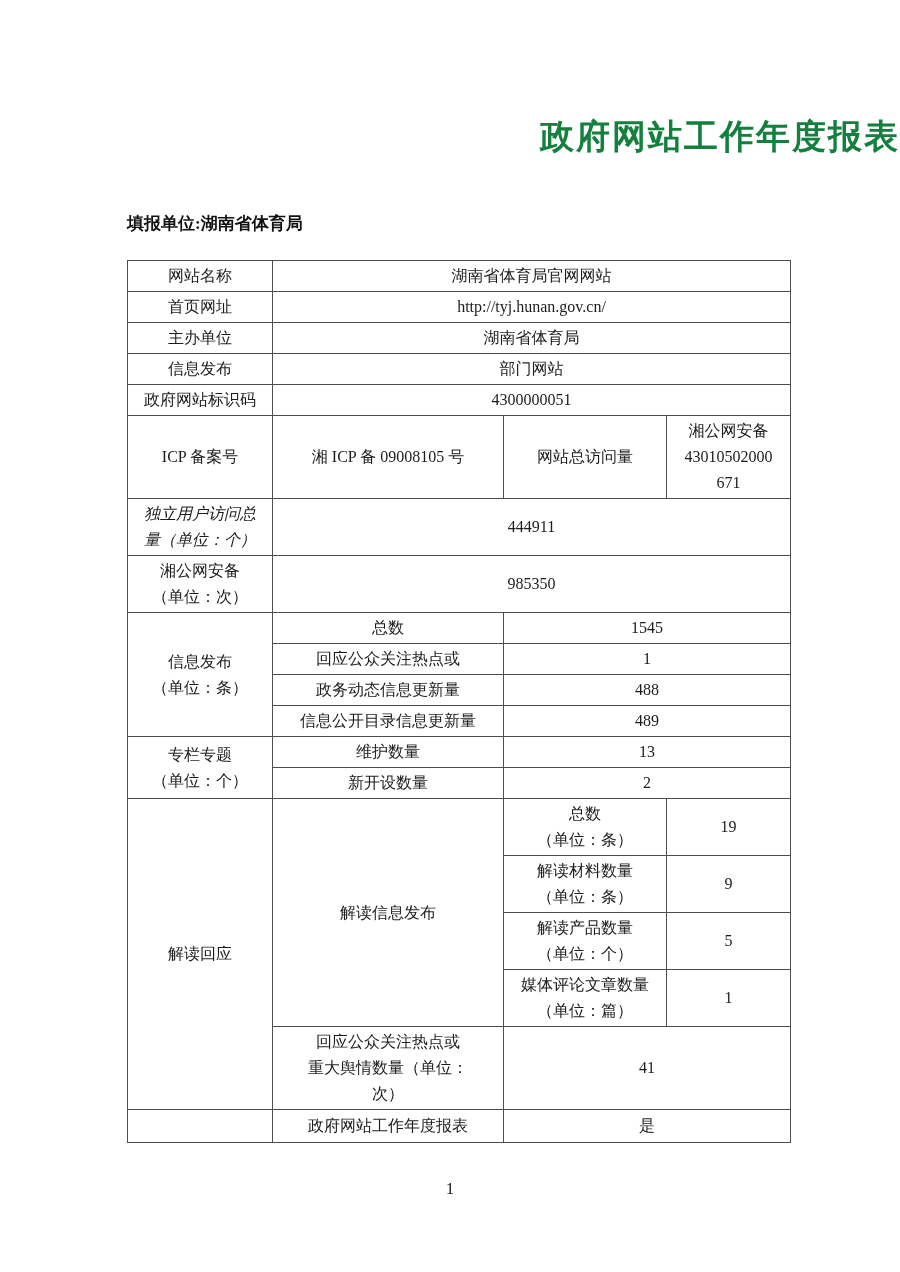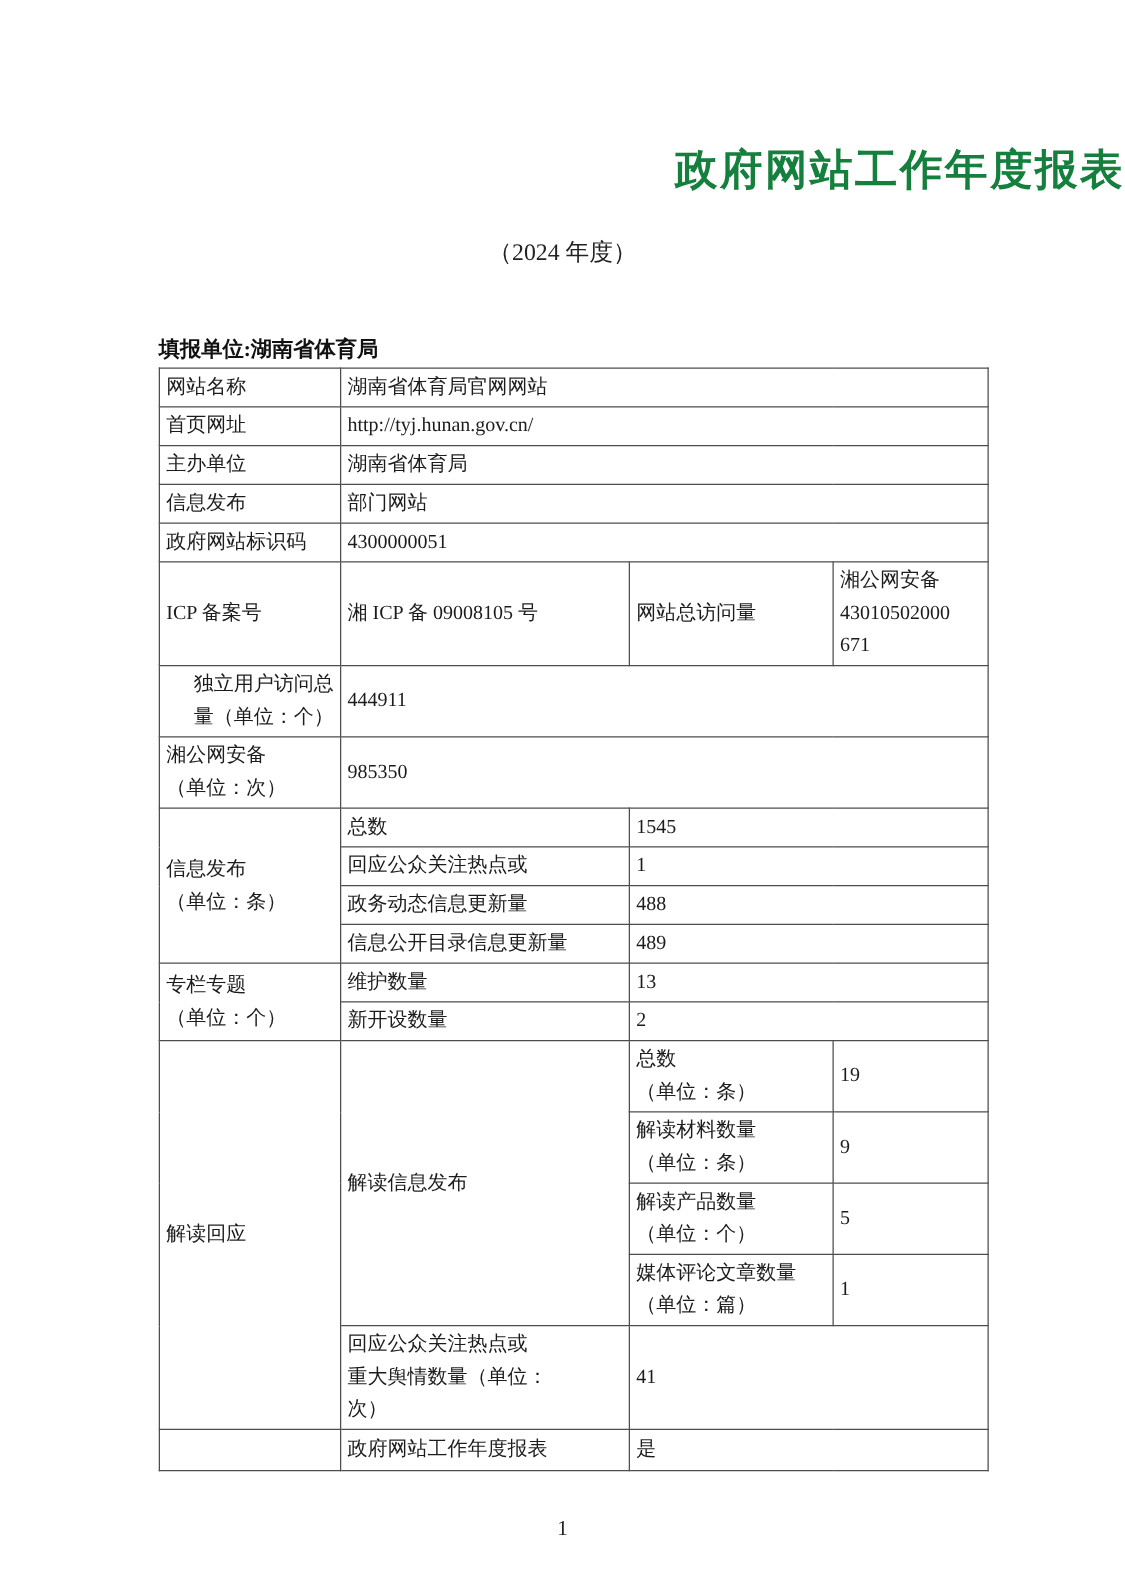--- a/index.html
+++ b/index.html
@@ -22,42 +22,43 @@
     line-height: 48px;
   }
   .doc-subtitle {
     margin-top: 30px;
     text-align: center;
     font-size: 19px;
     line-height: 26px;
     color: #222;
   }
   .reporting-unit {
-    margin: 52px 0 3px 127px;
+    margin: 52px 0 25px 127px;
     font-size: 17px;
     font-weight: bold;
     color: #111;
   }
 
   table.report-table {
     border-collapse: collapse;
     table-layout: fixed;
     margin-left: 127px;
     width: 663px;
   }
   .report-table td {
     border: 1px solid #4d4d4d;
+    text-align: center;
     vertical-align: middle;
     font-size: 16px;
     line-height: 26px;
     padding: 2px 5px;
     white-space: pre-line;
     overflow: hidden;
   }
-  .report-table td.align-left { text-align: right; }
+  .report-table td.align-left { text-align: center; font-style: italic; }
 
   tr.h31 { height: 31px; }
   tr.h83 { height: 83px; }
   tr.h52 { height: 52px; }
   tr.h56 { height: 56px; }
   tr.h82 { height: 82px; }
   tr.h33 { height: 33px; }
 
   .page-number {
     margin-top: 36px;
@@ -65,21 +66,20 @@
     font-size: 17px;
     color: #222;
   }
 </style>
 </head>
 <body>
 
 <div class="doc-page">
 
   <div class="doc-title">政府网站工作年度报表</div>
-  <div class="doc-subtitle">（2024 年度）</div>
   <div class="reporting-unit">填报单位:湖南省体育局</div>
 
   <table class="report-table">
     <colgroup>
       <col style="width:145px">
       <col style="width:231px">
       <col style="width:163px">
       <col style="width:124px">
     </colgroup>
     <tbody>

